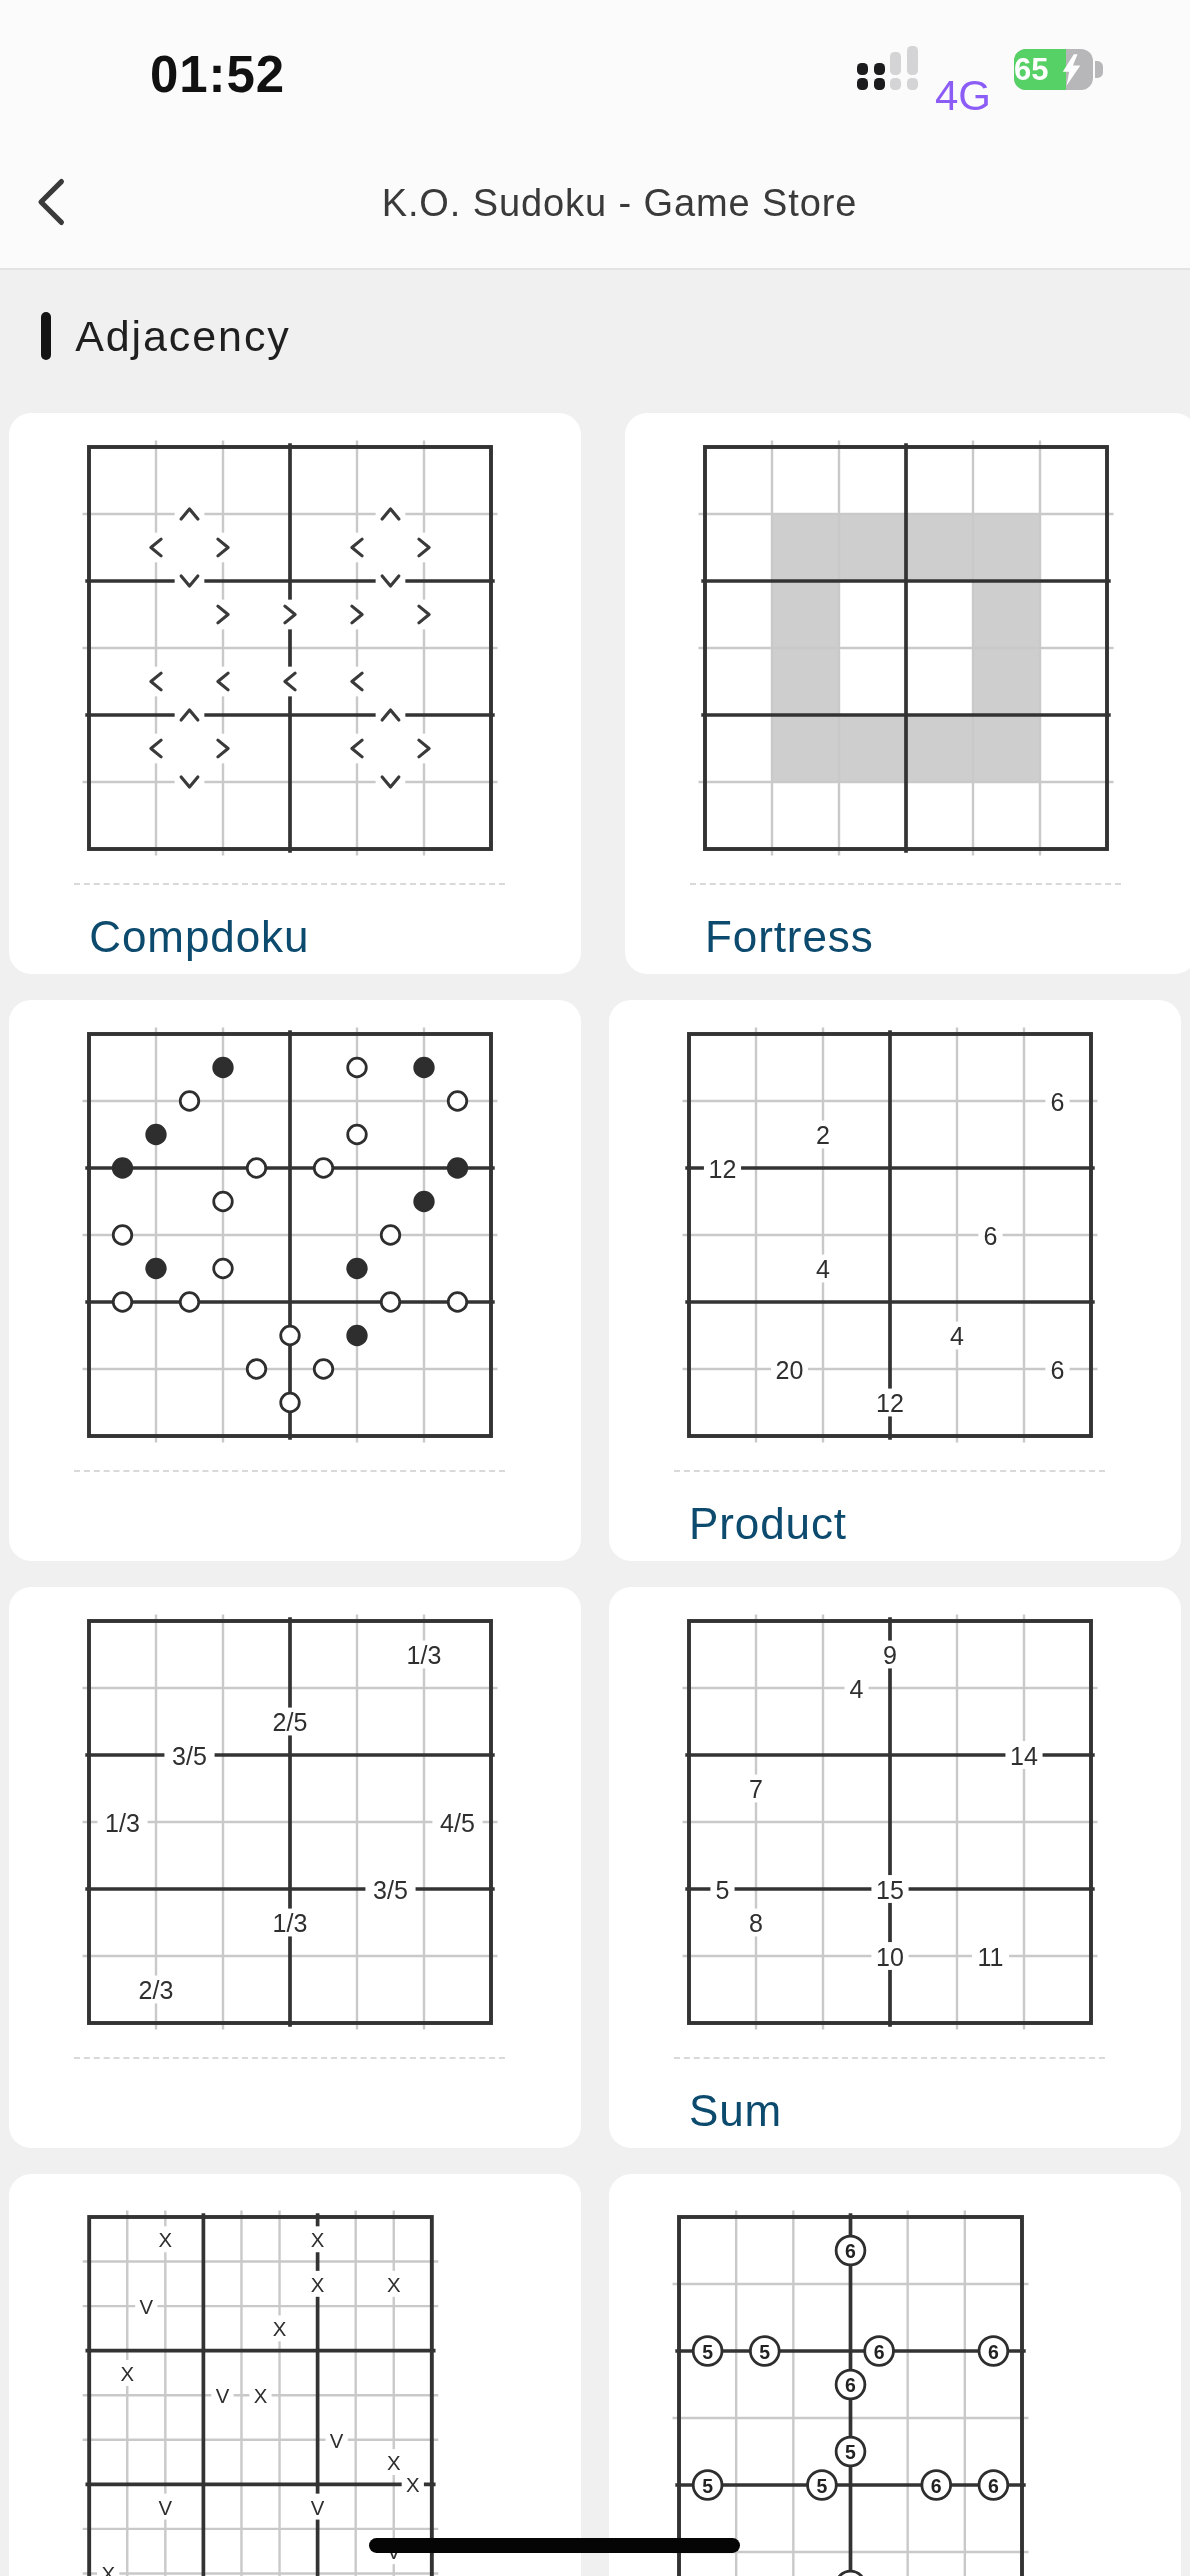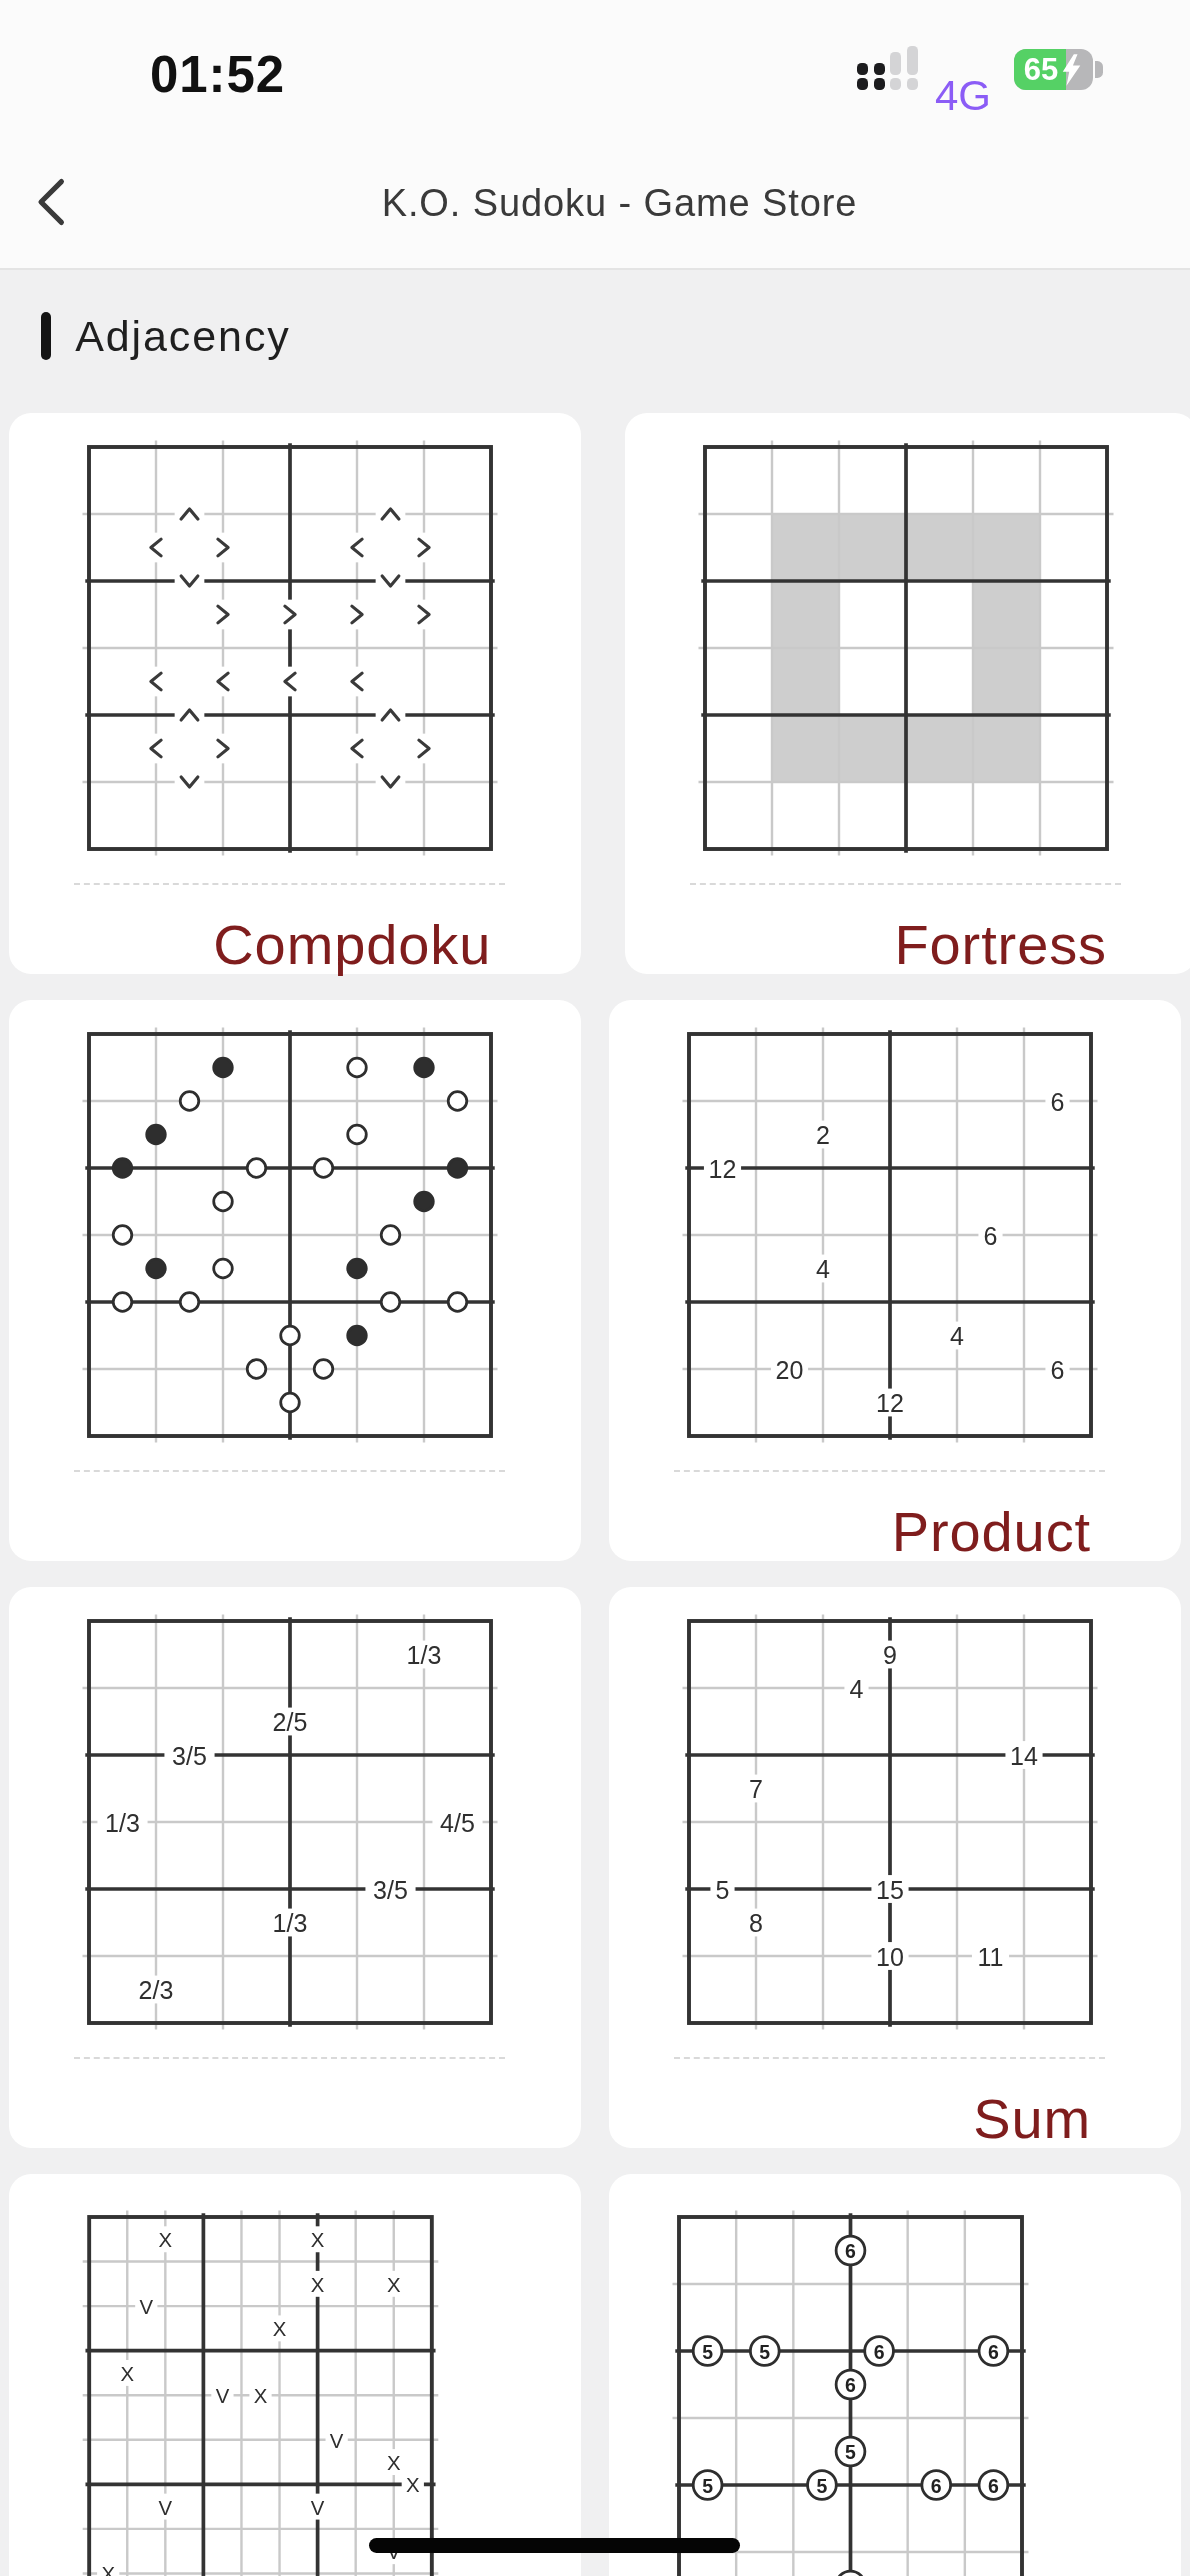--- a/index.html
+++ b/index.html
@@ -18,41 +18,41 @@
   .signal{position:absolute;left:857px;top:46px;width:65px;height:45px;}
   .signal i{position:absolute;display:block;border-radius:4.6px;}
   .sig-dark{background:#1c1c1e;}
   .sig-light{background:#d4d4d6;}
 
   .net-label{position:absolute;left:935px;top:72px;font-size:42px;font-weight:500;color:#8b5cf6;}
 
   .battery{position:absolute;left:1014px;top:49px;width:93px;height:41px;}
   .battery-body{position:absolute;left:0;top:0;width:79px;height:41px;border-radius:12px;background:#b7b7b9;overflow:hidden;}
   .battery-fill{position:absolute;left:0;top:0;width:52px;height:41px;background:#55d165;}
-  .battery-text{position:absolute;left:0;top:0;width:54px;height:41px;line-height:41px;text-align:center;
+  .battery-text{position:absolute;left:0;top:0;width:54px;height:41px;line-height:41px;text-align:left;
     font-size:31px;font-weight:700;color:#fff;}
   .battery-bolt{position:absolute;left:46px;top:4.6px;}
   .battery-cap{position:absolute;left:81px;top:12px;width:8.3px;height:16.7px;background:#b7b7b9;border-radius:0 5.6px 5.6px 0;}
 
   .back-btn{position:absolute;left:28px;top:174px;width:52px;height:56px;cursor:pointer;}
   .nav-title{position:absolute;left:0;top:182px;width:1191px;text-align:center;
     font-size:38px;color:#3a3a3a;letter-spacing:0.9px;padding-left:24px;}
 
   
   .section-header{position:absolute;left:41px;top:312px;height:52px;display:flex;}
   .section-bar{width:10.2px;height:48px;border-radius:5.6px;background:#141414;margin-right:24px;}
   .section-title{font-size:43px;font-weight:500;color:#1f1f1f;letter-spacing:1.9px;}
 
   
   #cards{position:absolute;left:0;top:0;width:1191px;height:2576px;}
   .card{position:absolute;width:572px;height:561px;background:#ffffff;border-radius:22px;}
   .card svg{position:absolute;overflow:visible;}
   .divider{position:absolute;height:0;border-top:2.8px dashed #d9d9d9;}
-  .card-label{position:absolute;text-align:right;font-size:56px;font-weight:500;
-    color:#7f1d1d;letter-spacing:0.9px;}
+  .card-label{position:absolute;text-align:left;font-size:44px;font-weight:500;
+    color:#0c4a6e;letter-spacing:0.9px;}
 
   
   .home-indicator{position:absolute;left:369px;top:2538px;width:371px;height:15px;border-radius:7.4px;background:#050505;z-index:50;}
 </style>
 </head>
 <body>
 
 <div class="top-zone"></div>
 <div class="top-hairline"></div>
 

